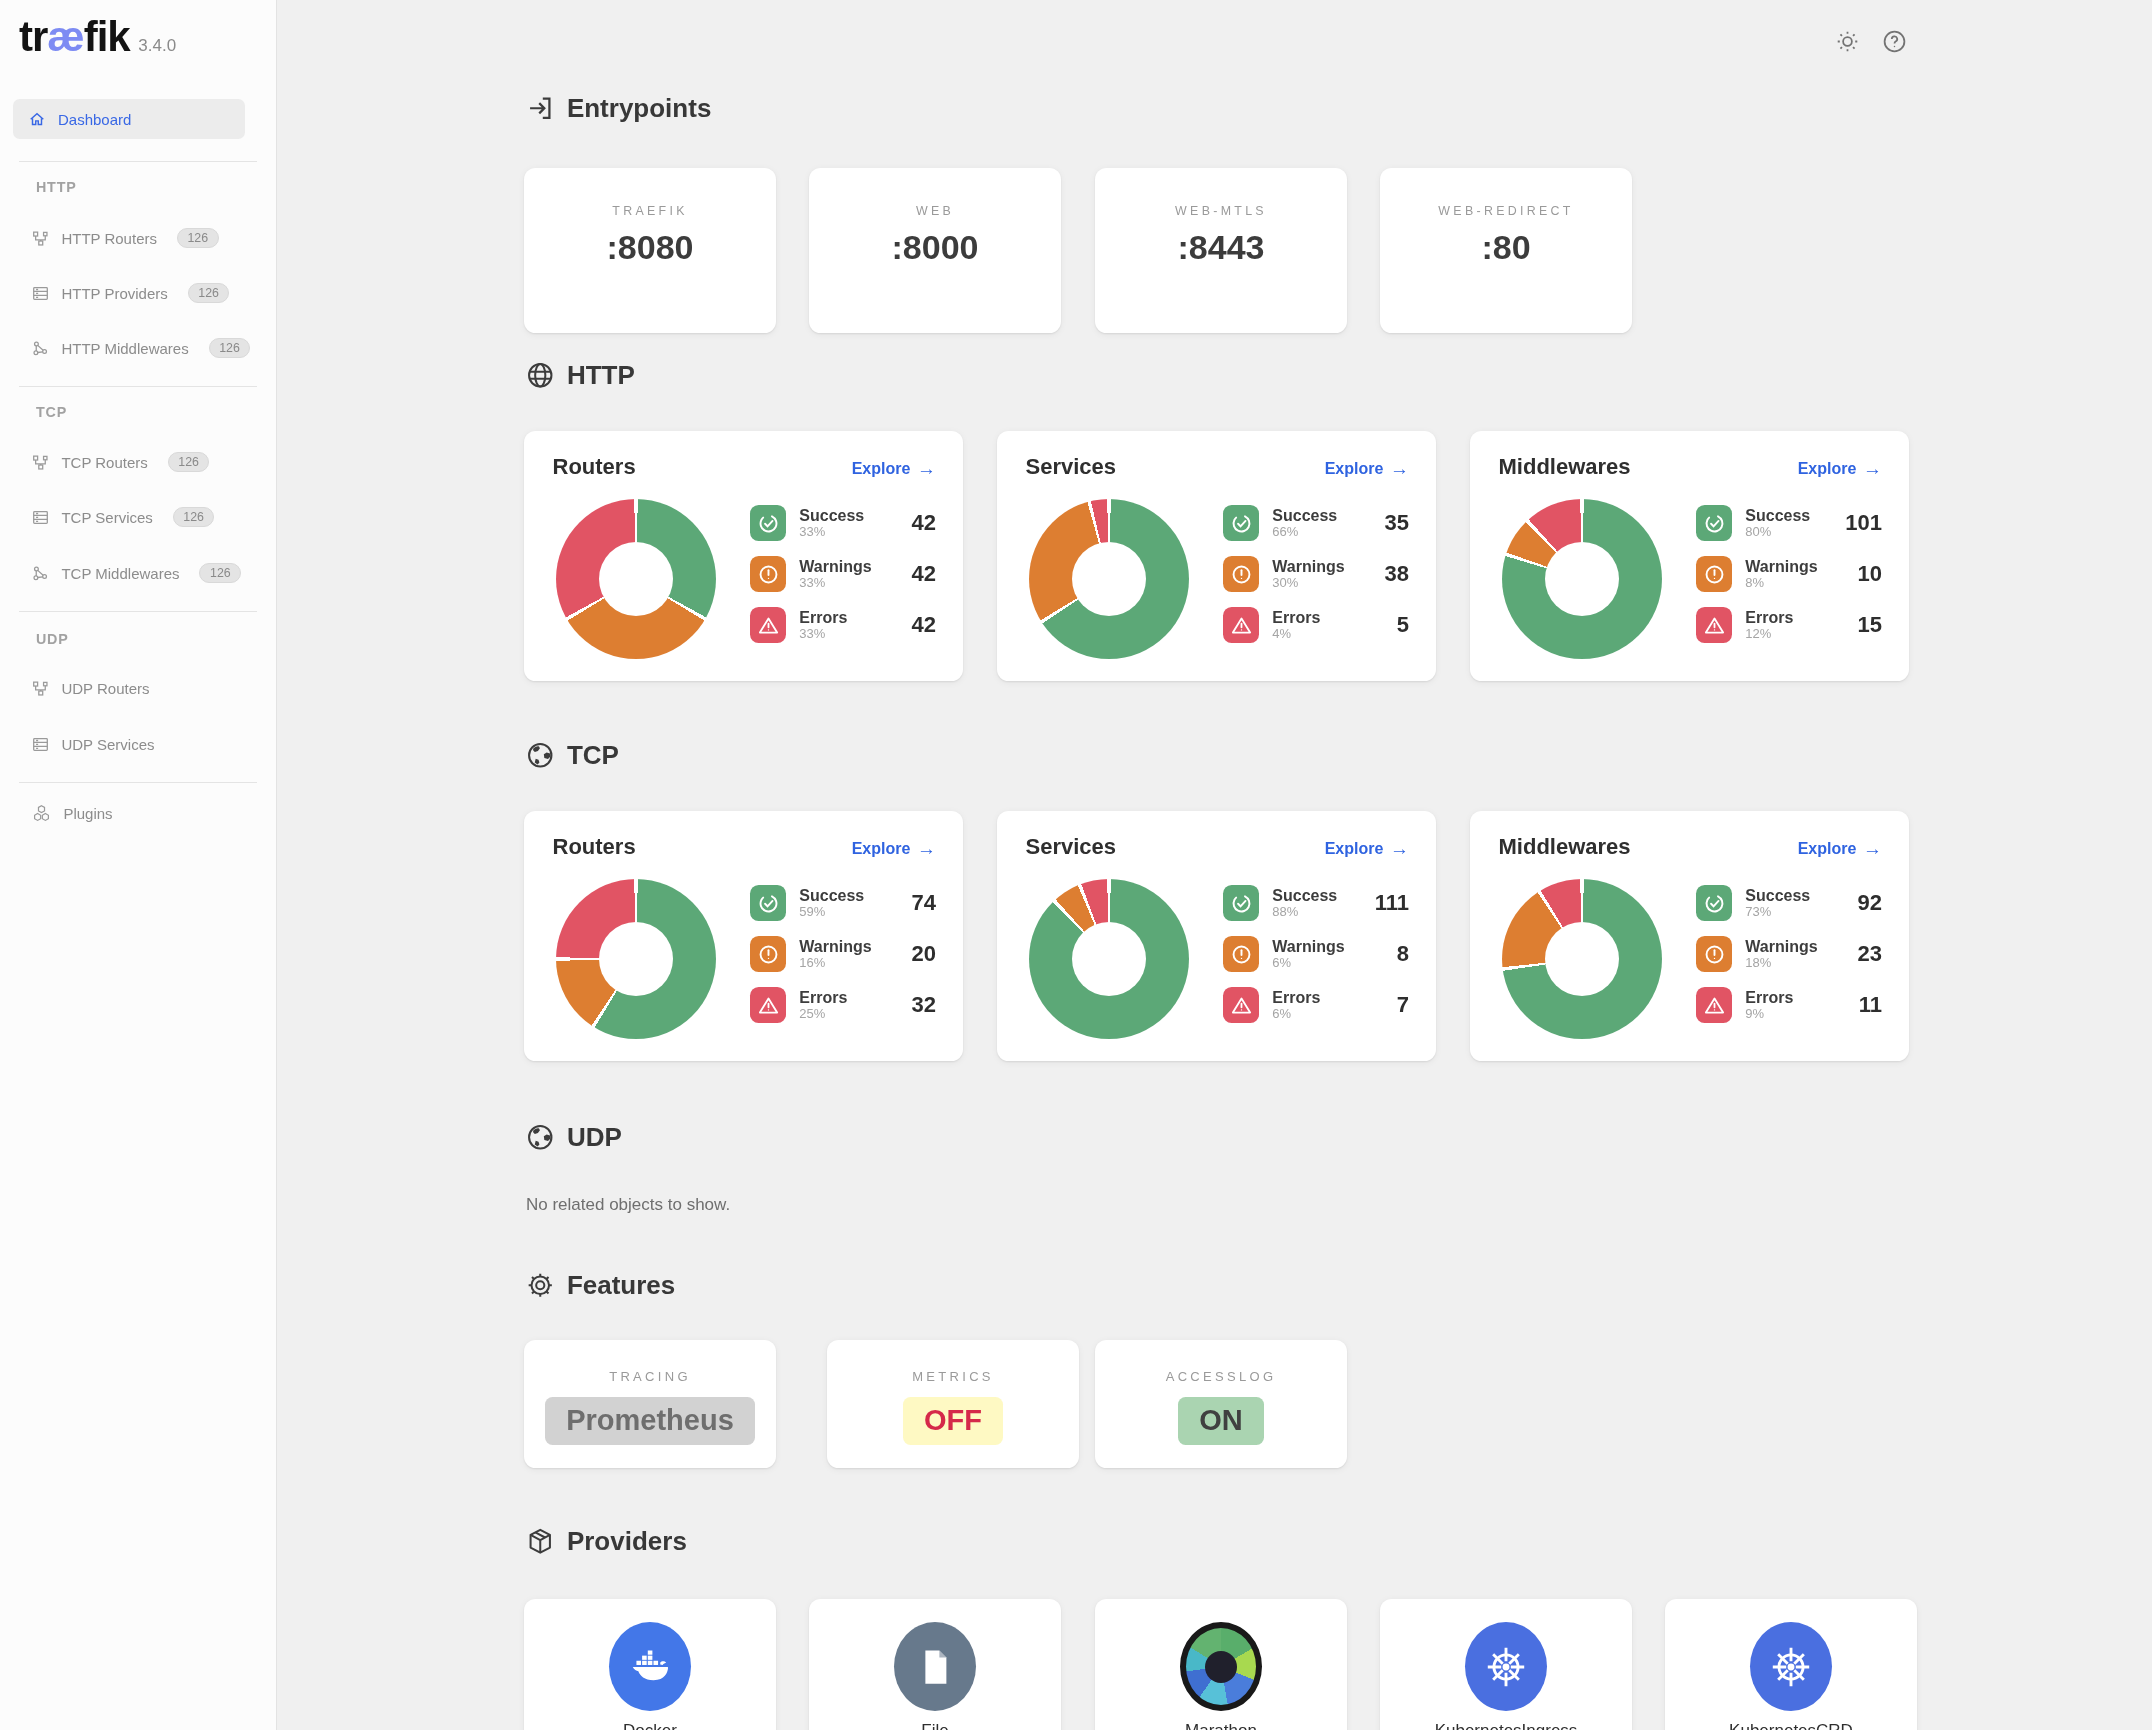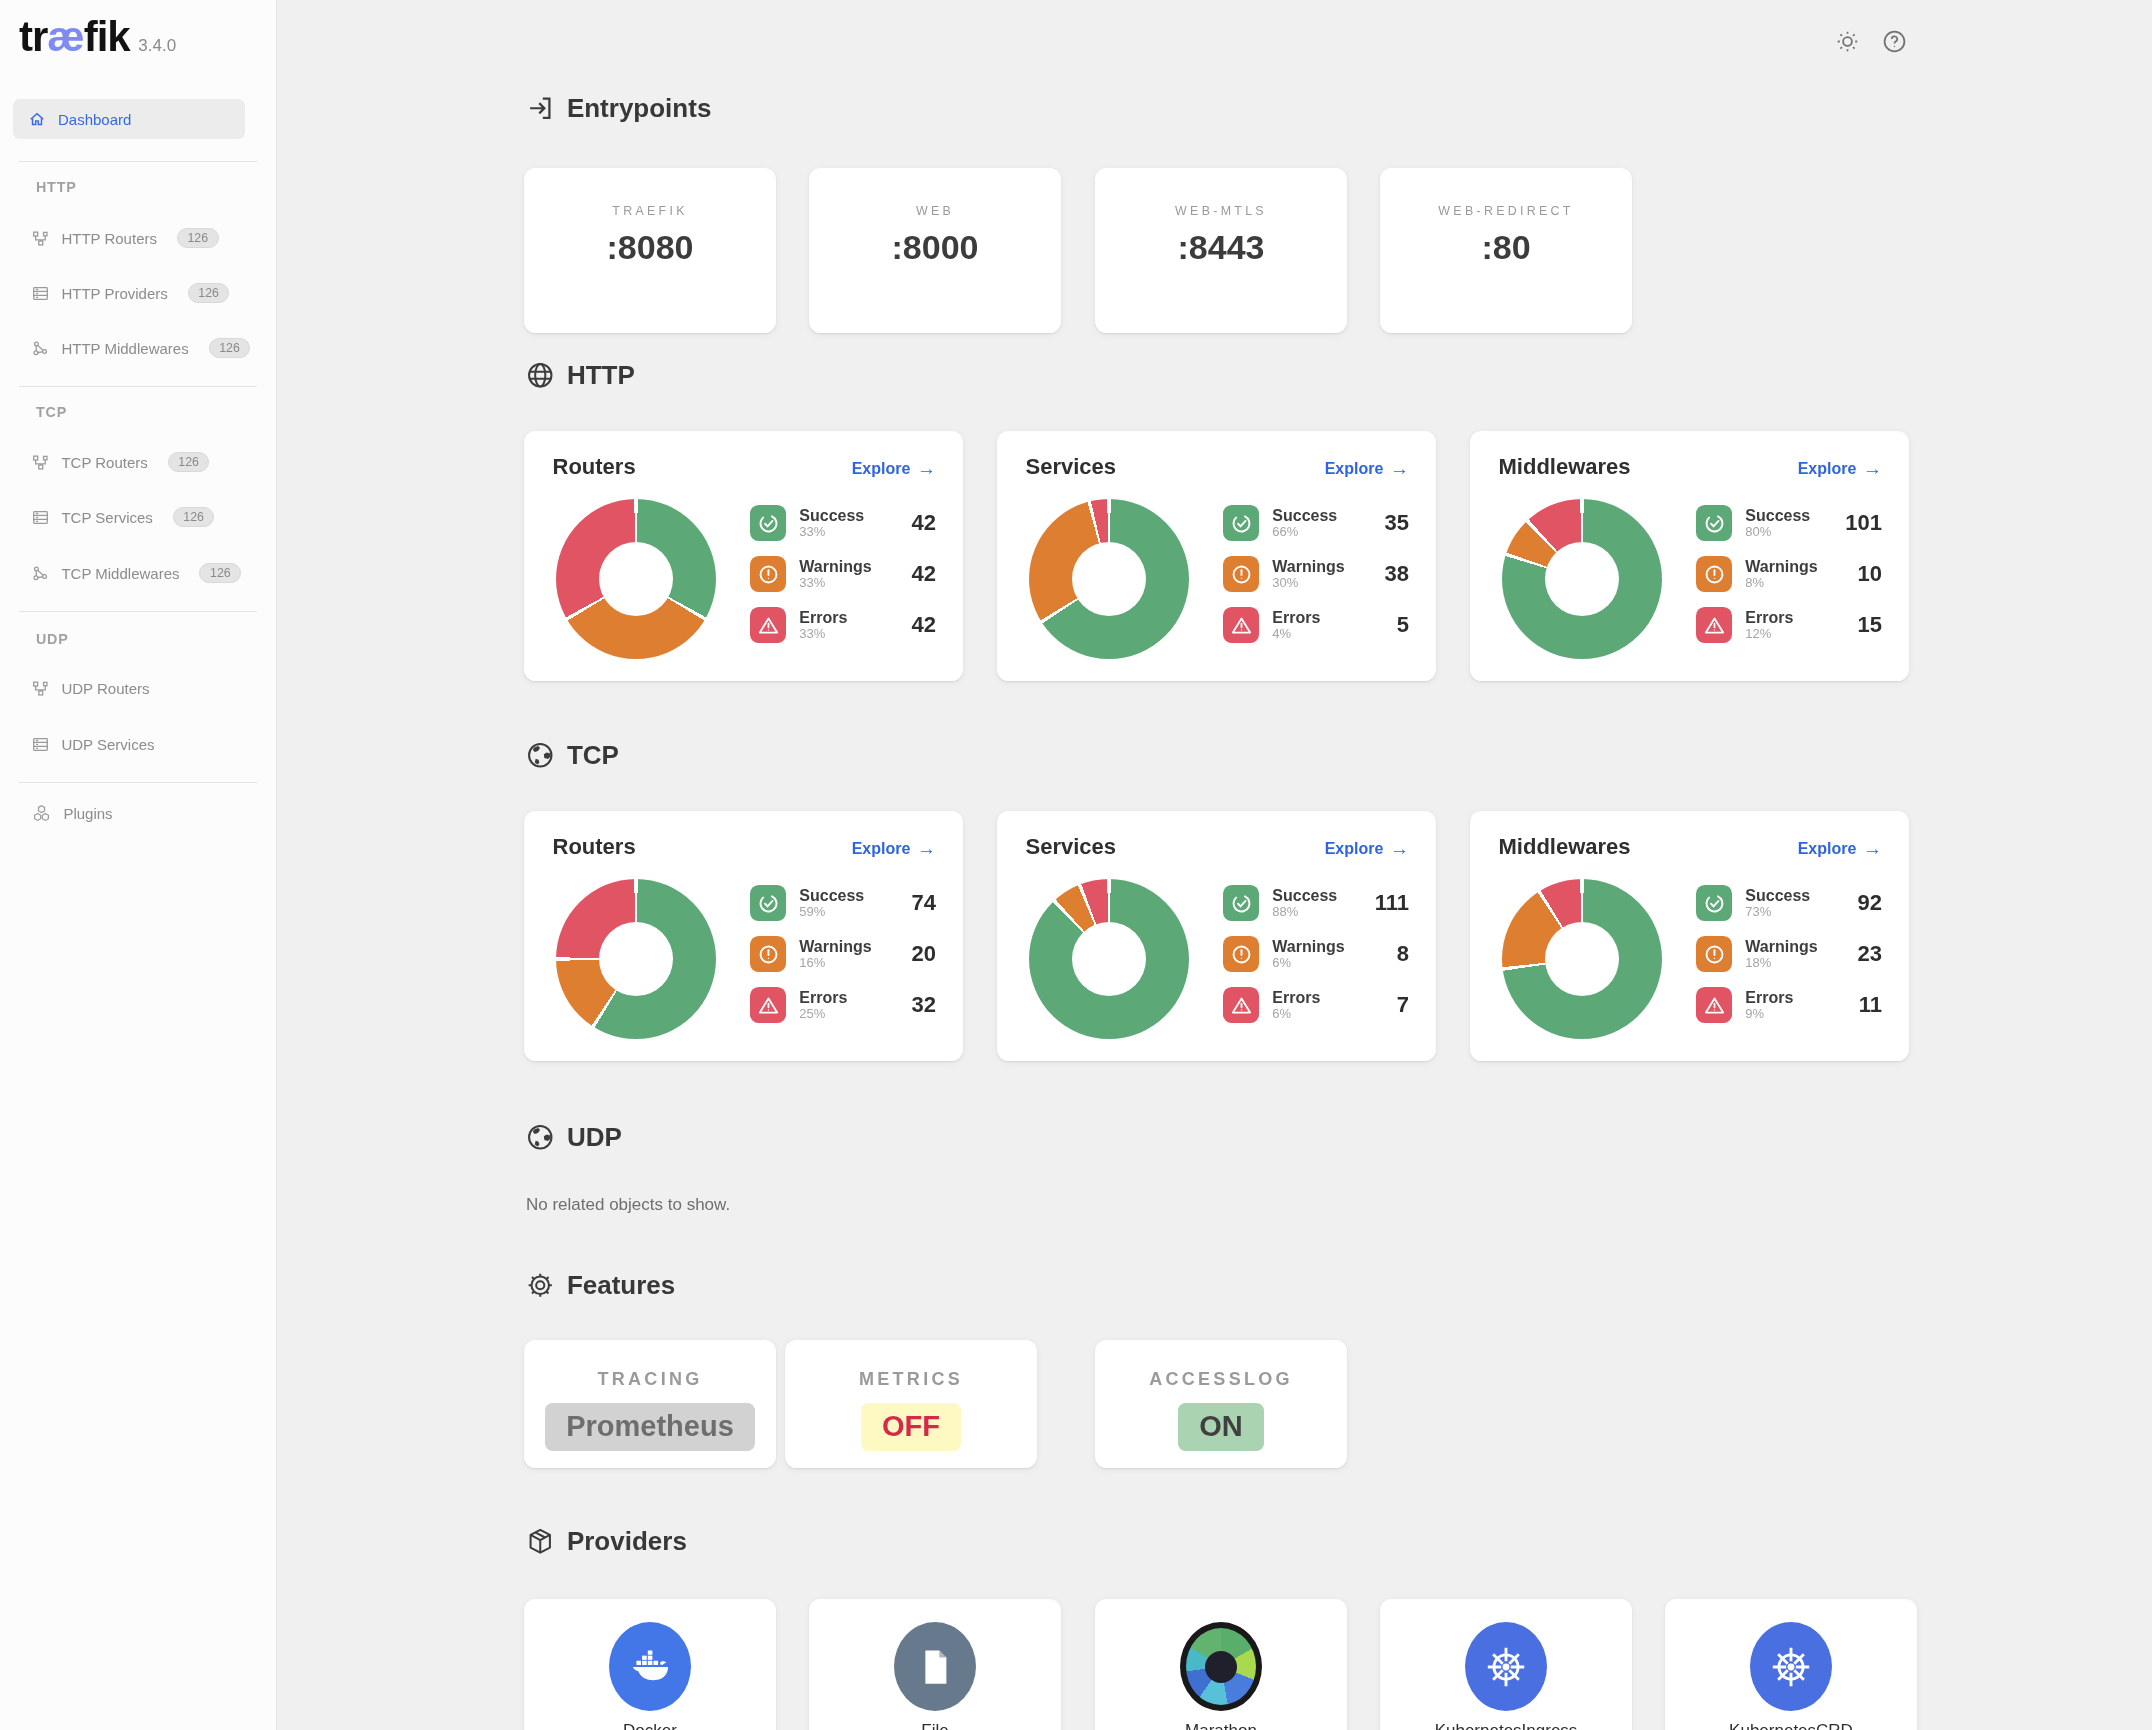--- a/index.html
+++ b/index.html
@@ -59,21 +59,21 @@
   .chip-warning { background:#DD7E31; }
   .chip-error   { background:#E15464; }
   .stat-text { margin-left:13.3px; }
   .stat-label { font-size:16px; font-weight:600; color:#3d3d3d; line-height:17px; }
   .stat-pct { font-size:13px; color:#a5a5a5; line-height:15px; }
   .stat-count { margin-left:auto; font-size:22px; font-weight:700; color:#2e2e2e; }
   
   .empty-msg { position:absolute; left:526px; top:1195px; font-size:17px; color:#6f6f6f; }
   
   .feat-card { width:252px; height:128px; top:1340px; text-align:center; }
-  .feat-name { margin-top:28.5px; font-size:18px; letter-spacing:3.3px; color:#9a9a9a; font-weight:700; }
+  .feat-name { margin-top:28.5px; font-size:13px; letter-spacing:3.3px; color:#9a9a9a; font-weight:400; }
   .chip { display:inline-block; margin-top:13.3px; padding:7.6px 21px; border-radius:7.6px;
     font-size:29px; font-weight:700; }
   .chip.neutral { background:#d2d2d2; color:#6e6e6e; }
   .chip.off { background:#fef9c3; color:#d5294a; }
   .chip.on { background:#aad4b1; color:#404040; }
   
   .prov-card { width:252px; height:162px; top:1599px; text-align:center; }
   .prov-ic { margin:23px auto 0; width:82px; height:89px; border-radius:50%;
     display:flex; align-items:center; justify-content:center; }
   .prov-ic.docker { background:#4377E8; }
@@ -626,21 +626,21 @@
         <path d="M14 2.6v3M14 22.4v3M2.6 14h3M22.4 14h3M5.9 5.9l2.2 2.2M19.9 19.9l2.2 2.2M22.1 5.9l-2.2 2.2M8.1 19.9l-2.2 2.2"></path>
       </svg>
   </span>
   <span>Features</span>
 </div>
 
 <div class="card feat-card" style="left:524px;">
   <div class="feat-name">TRACING</div>
   <span class="chip neutral">Prometheus</span>
 </div>
-<div class="card feat-card" style="left:785px;text-align:center;">
+<div class="card feat-card" style="left:827px;text-align:center;">
   <div class="feat-name">METRICS</div>
   <span class="chip off">OFF</span>
 </div>
 <div class="card feat-card" style="left:1095px;">
   <div class="feat-name">ACCESSLOG</div>
   <span class="chip on">ON</span>
 </div>
 
 <div class="sec-head" style="top:1526px;">
   <span class="ic">

